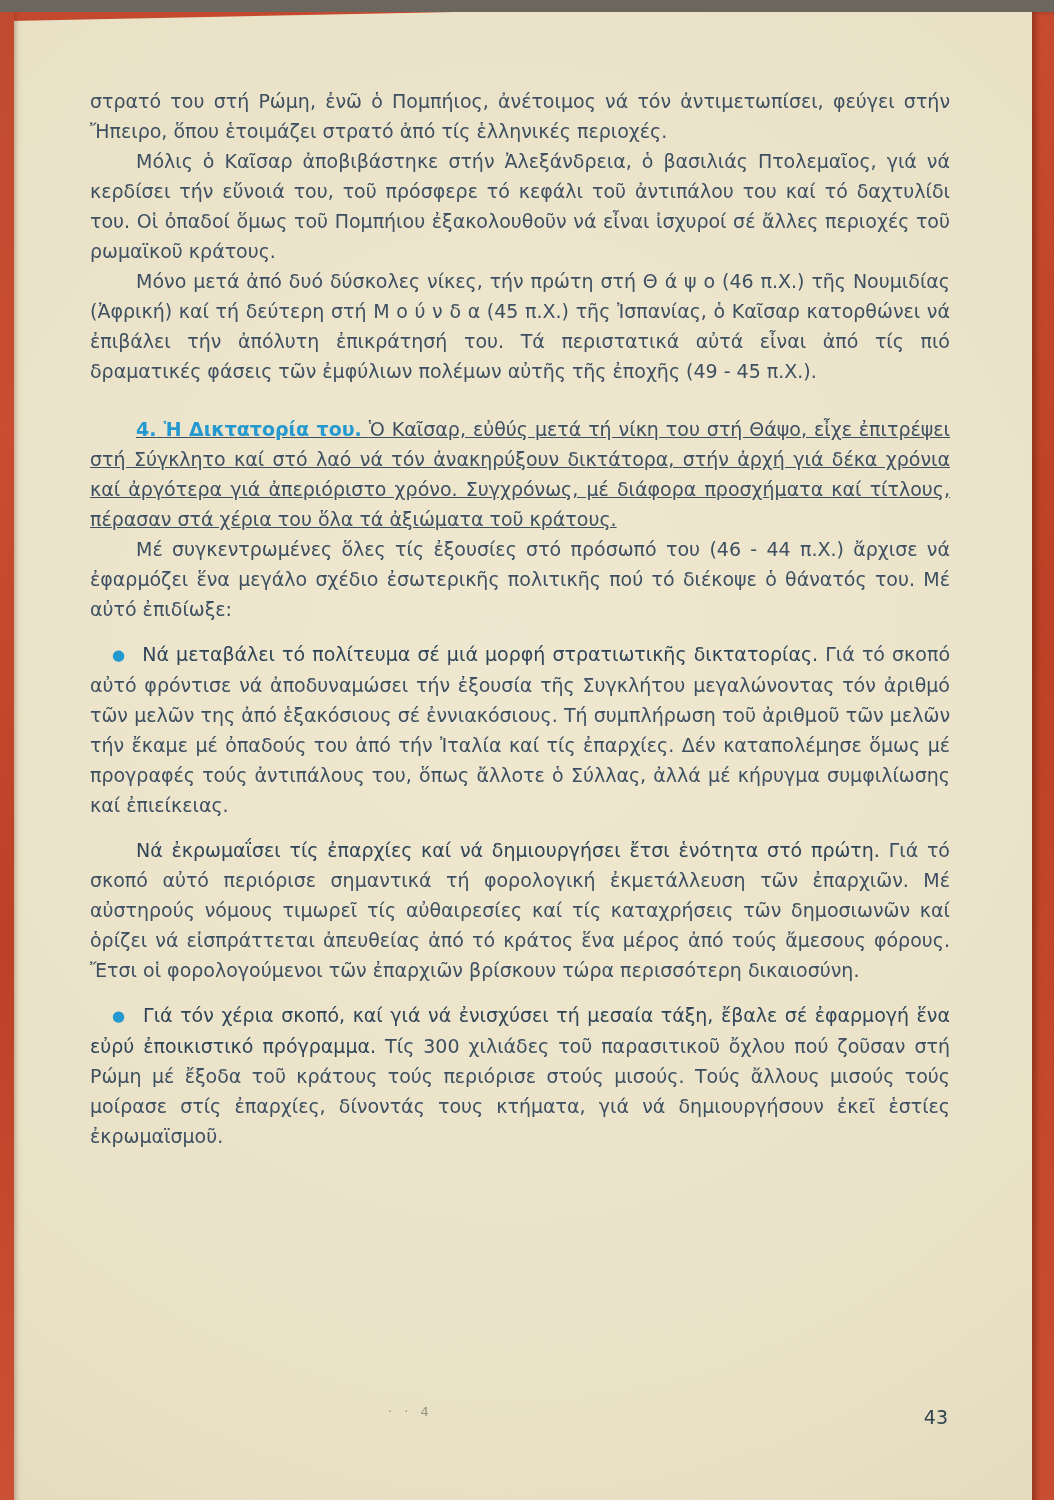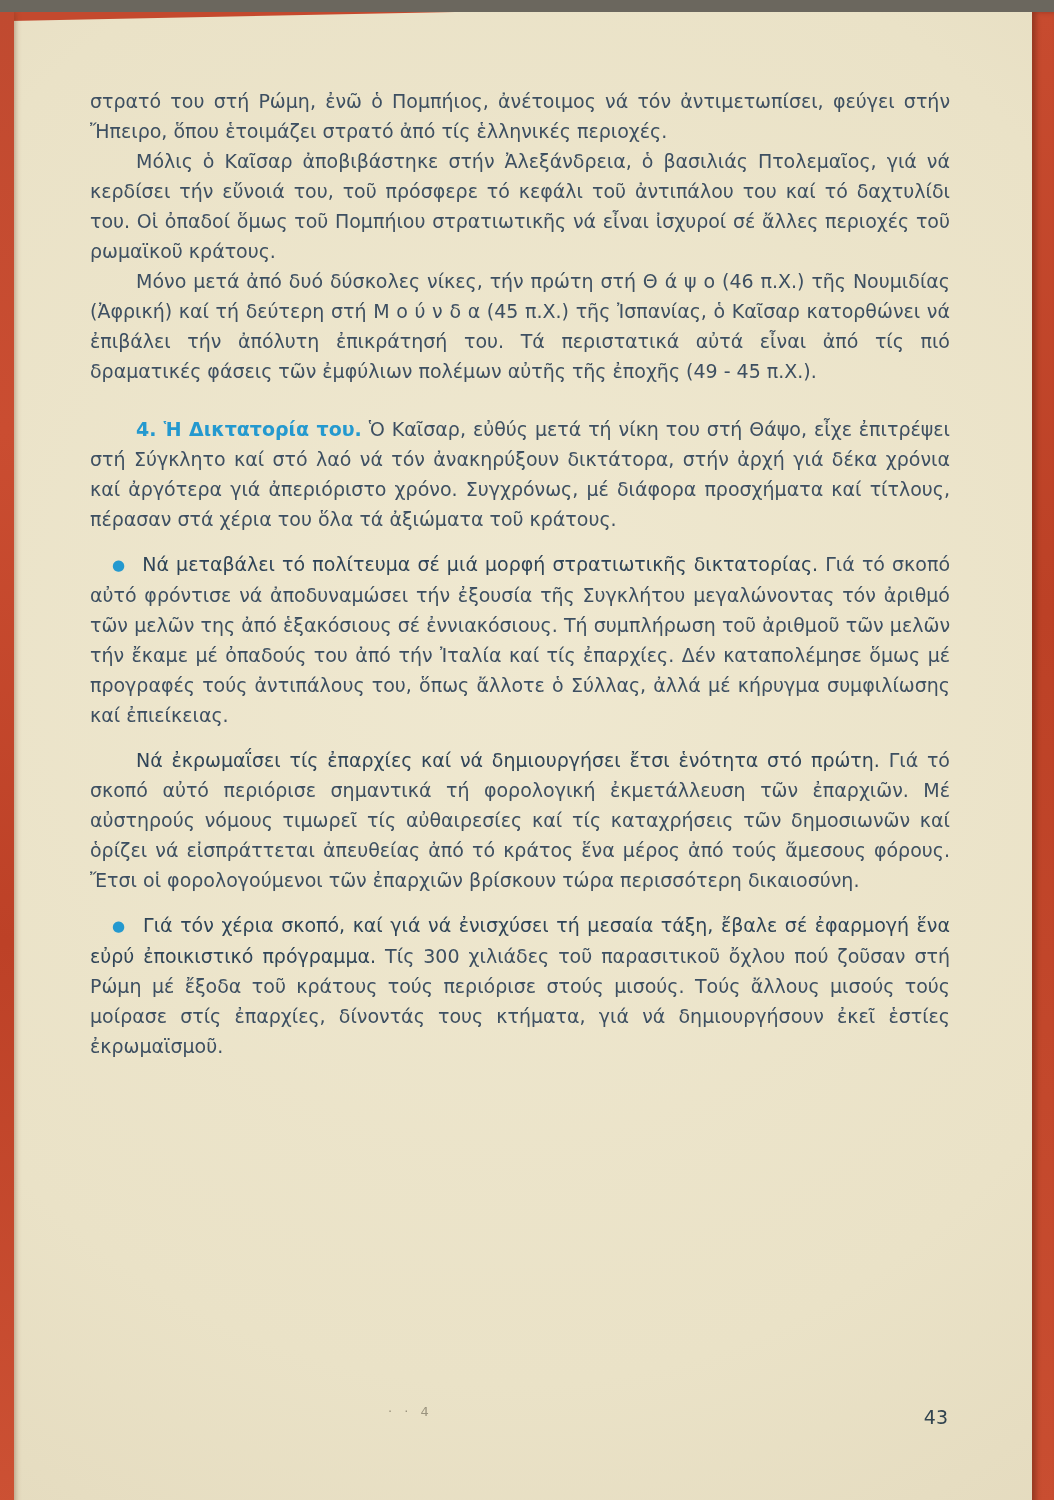--- a/index.html
+++ b/index.html
@@ -37,21 +37,21 @@
     position: absolute;
     left: 90px; top: 74px; width: 860px;
     color: #3d4f61;
     font-size: 19px;
     line-height: 30px;
     text-align: justify;
   }
 
   .para { margin: 0; text-indent: 46px; }
   .para.first { text-indent: 0; }
-  .para.section { margin-top: 28px; }
+  .para.section { margin-top: 28px; text-decoration: underline; }
   .para.bullet { margin-top: 15px; text-indent: 22px; }
   .para.bullet.nodot { text-indent: 46px; }
 
   .sec-num, .sec-title { font-weight: bold; color: #2499cf; }
   .lead { font-weight: normal; color: #2f4457; }
   .dot {
     color: #2499cf;
     font-size: 15px;
     margin-right: 9px;
     vertical-align: 1px;
@@ -79,30 +79,31 @@
 
   <div class="edge-top"></div>
   <div class="edge-left"></div>
   <div class="edge-right"></div>
 
   <main class="text-block">
 
     <p class="para first">στρατό του στή Ρώμη, ἐνῶ ὁ Πομπήιος, ἀνέτοιμος νά τόν ἀντιμετωπίσει, φεύγει στήν Ἤπειρο, ὅπου ἑτοιμάζει στρατό ἀπό τίς ἑλληνικές περιοχές.</p>
 
 
-    <p class="para">Μόλις ὁ Καῖσαρ ἀποβιβάστηκε στήν Ἀλεξάνδρεια, ὁ βασιλιάς Πτολεμαῖος, γιά νά κερδίσει τήν εὔνοιά του, τοῦ πρόσφερε τό κεφάλι τοῦ ἀντιπάλου του καί τό δαχτυλίδι του. Οἱ ὀπαδοί ὅμως τοῦ Πομπήιου στρατιωτικῆς νά εἶναι ἰσχυροί σέ ἄλλες περιοχές τοῦ ρωμαϊκοῦ κράτους.</p>
+    <p class="para">Μόλις ὁ Καῖσαρ ἀποβιβάστηκε στήν Ἀλεξάνδρεια, ὁ βασιλιάς Πτολεμαῖος, γιά νά κερδίσει τήν εὔνοιά του, τοῦ πρόσφερε τό κεφάλι τοῦ ἀντιπάλου του καί τό δαχτυλίδι του. Οἱ ὀπαδοί ὅμως τοῦ Πομπήιου ἐξακολουθοῦν νά εἶναι ἰσχυροί σέ ἄλλες περιοχές τοῦ ρωμαϊκοῦ κράτους.</p>
 
     <p class="para">Μόνο μετά ἀπό δυό δύσκολες νίκες, τήν πρώτη στή Θ ά ψ ο (46 π.Χ.) τῆς Νουμιδίας (Ἀφρική) καί τή δεύτερη στή Μ ο ύ ν δ α (45 π.Χ.) τῆς Ἰσπανίας, ὁ Καῖσαρ κατορθώνει νά ἐπιβάλει τήν ἀπόλυτη ἐπικράτησή του. Τά περιστατικά αὐτά εἶναι ἀπό τίς πιό δραματικές φάσεις τῶν ἐμφύλιων πολέμων αὐτῆς τῆς ἐποχῆς (49 - 45 π.Χ.).</p>
 
     <p class="para section">
       <span class="sec-num">4.</span>
       <span class="sec-title">Ἡ Δικτατορία του.</span>
       <span class="sec-body">Ὁ Καῖσαρ, εὐθύς μετά τή νίκη του στή Θάψο, εἶχε ἐπιτρέψει στή Σύγκλητο καί στό λαό νά τόν ἀνακηρύξουν δικτάτορα, στήν ἀρχή γιά δέκα χρόνια καί ἀργότερα γιά ἀπεριόριστο χρόνο. Συγχρόνως, μέ διάφορα προσχήματα καί τίτλους, πέρασαν στά χέρια του ὅλα τά ἀξιώματα τοῦ κράτους.</span>
     </p>
 
+    <p class="para">Μέ συγκεντρωμένες ὅλες τίς ἐξουσίες στό πρόσωπό του (46 - 44 π.Χ.) ἄρχισε νά ἐφαρμόζει ἕνα μεγάλο σχέδιο ἐσωτερικῆς πολιτικῆς πού τό διέκοψε ὁ θάνατός του. Μέ αὐτό ἐπιδίωξε:</p>
 
     <p class="para bullet">
       <span class="dot">●</span>
       <span class="lead">Νά μεταβάλει τό πολίτευμα σέ μιά μορφή στρατιωτικῆς δικτατορίας.</span>
       <span>Γιά τό σκοπό αὐτό φρόντισε νά ἀποδυναμώσει τήν ἐξουσία τῆς Συγκλήτου μεγαλώνοντας τόν ἀριθμό τῶν μελῶν της ἀπό ἑξακόσιους σέ ἐννιακόσιους. Τή συμπλήρωση τοῦ ἀριθμοῦ τῶν μελῶν τήν ἔκαμε μέ ὀπαδούς του ἀπό τήν Ἰταλία καί τίς ἐπαρχίες. Δέν καταπολέμησε ὅμως μέ προγραφές τούς ἀντιπάλους του, ὅπως ἄλλοτε ὁ Σύλλας, ἀλλά μέ κήρυγμα συμφιλίωσης καί ἐπιείκειας.</span>
     </p>
 
     <p class="para bullet nodot">
       <span class="lead">Νά ἐκρωμαΐσει τίς ἐπαρχίες καί νά δημιουργήσει ἔτσι ἑνότητα στό πρώτη.</span>
       <span>Γιά τό σκοπό αὐτό περιόρισε σημαντικά τή φορολογική ἐκμετάλλευση τῶν ἐπαρχιῶν. Μέ αὐστηρούς νόμους τιμωρεῖ τίς αὐθαιρεσίες καί τίς καταχρήσεις τῶν δημοσιωνῶν καί ὁρίζει νά εἰσπράττεται ἀπευθείας ἀπό τό κράτος ἕνα μέρος ἀπό τούς ἄμεσους φόρους. Ἔτσι οἱ φορολογούμενοι τῶν ἐπαρχιῶν βρίσκουν τώρα περισσότερη δικαιοσύνη.</span>

